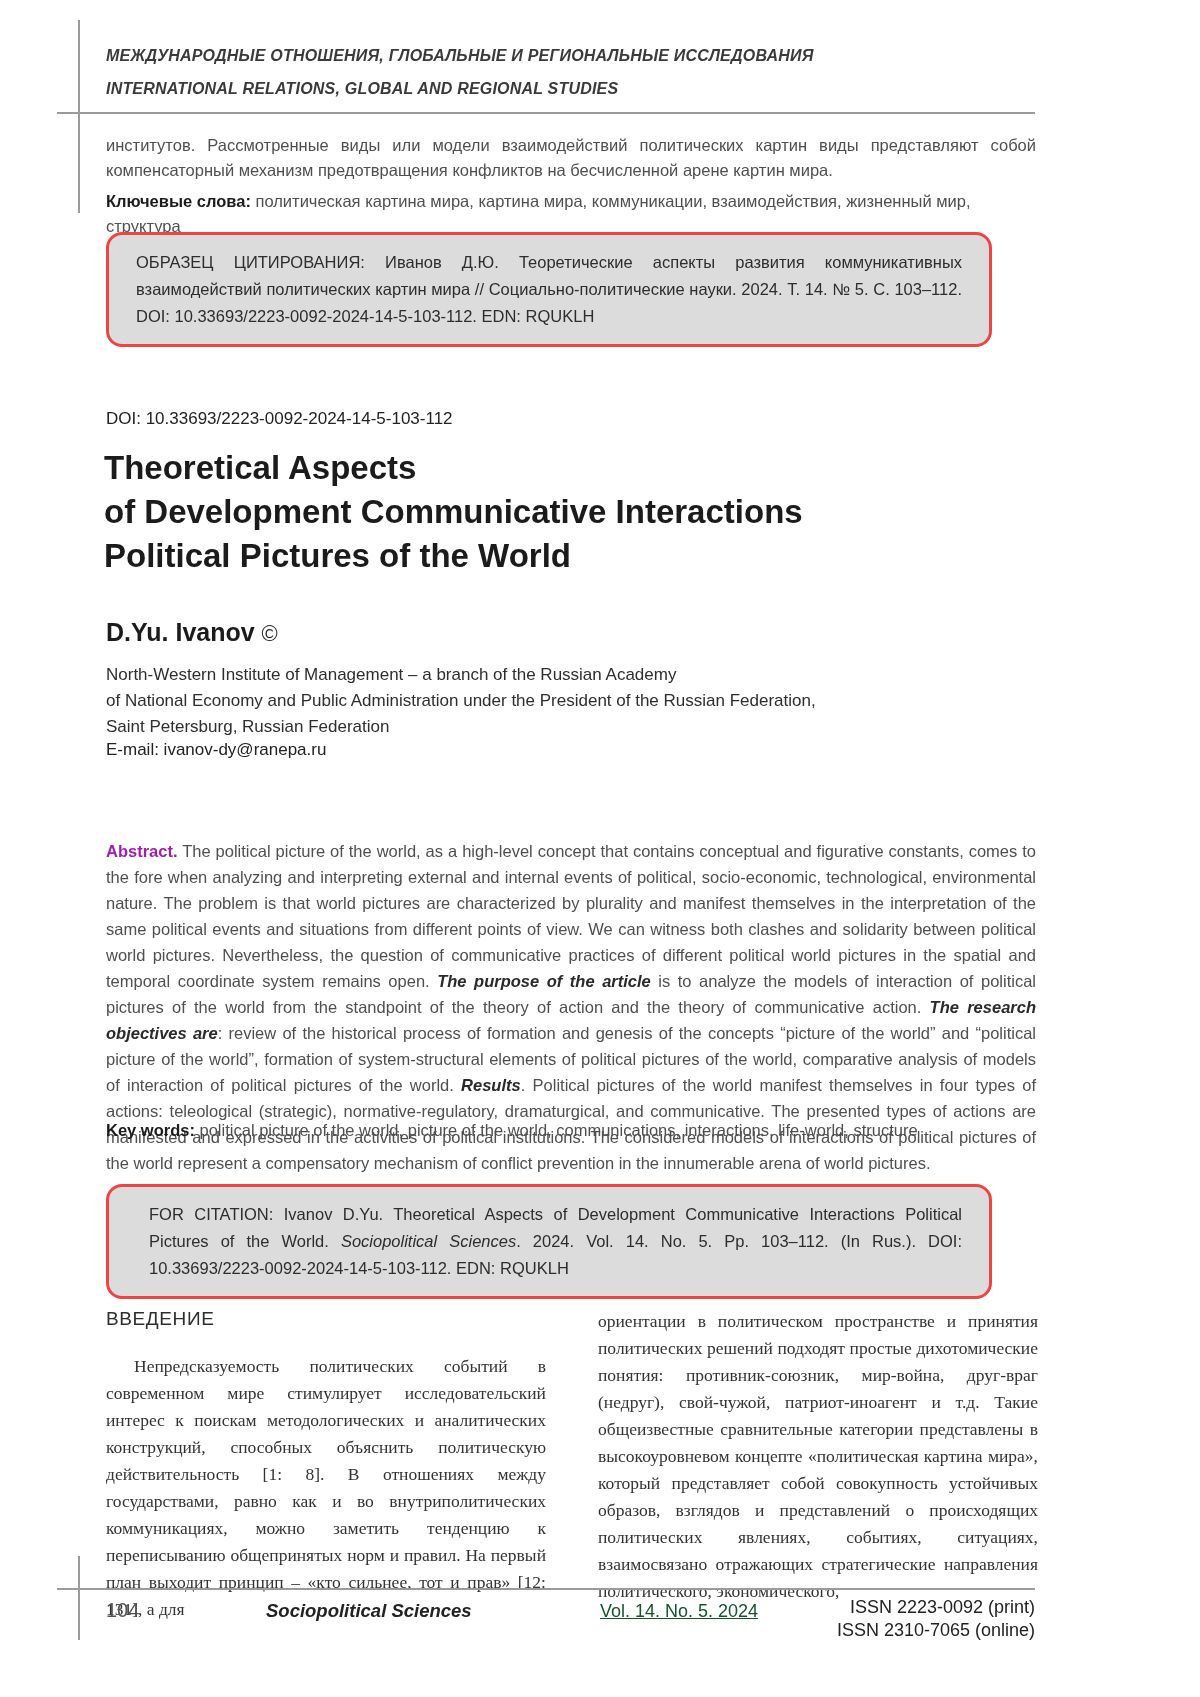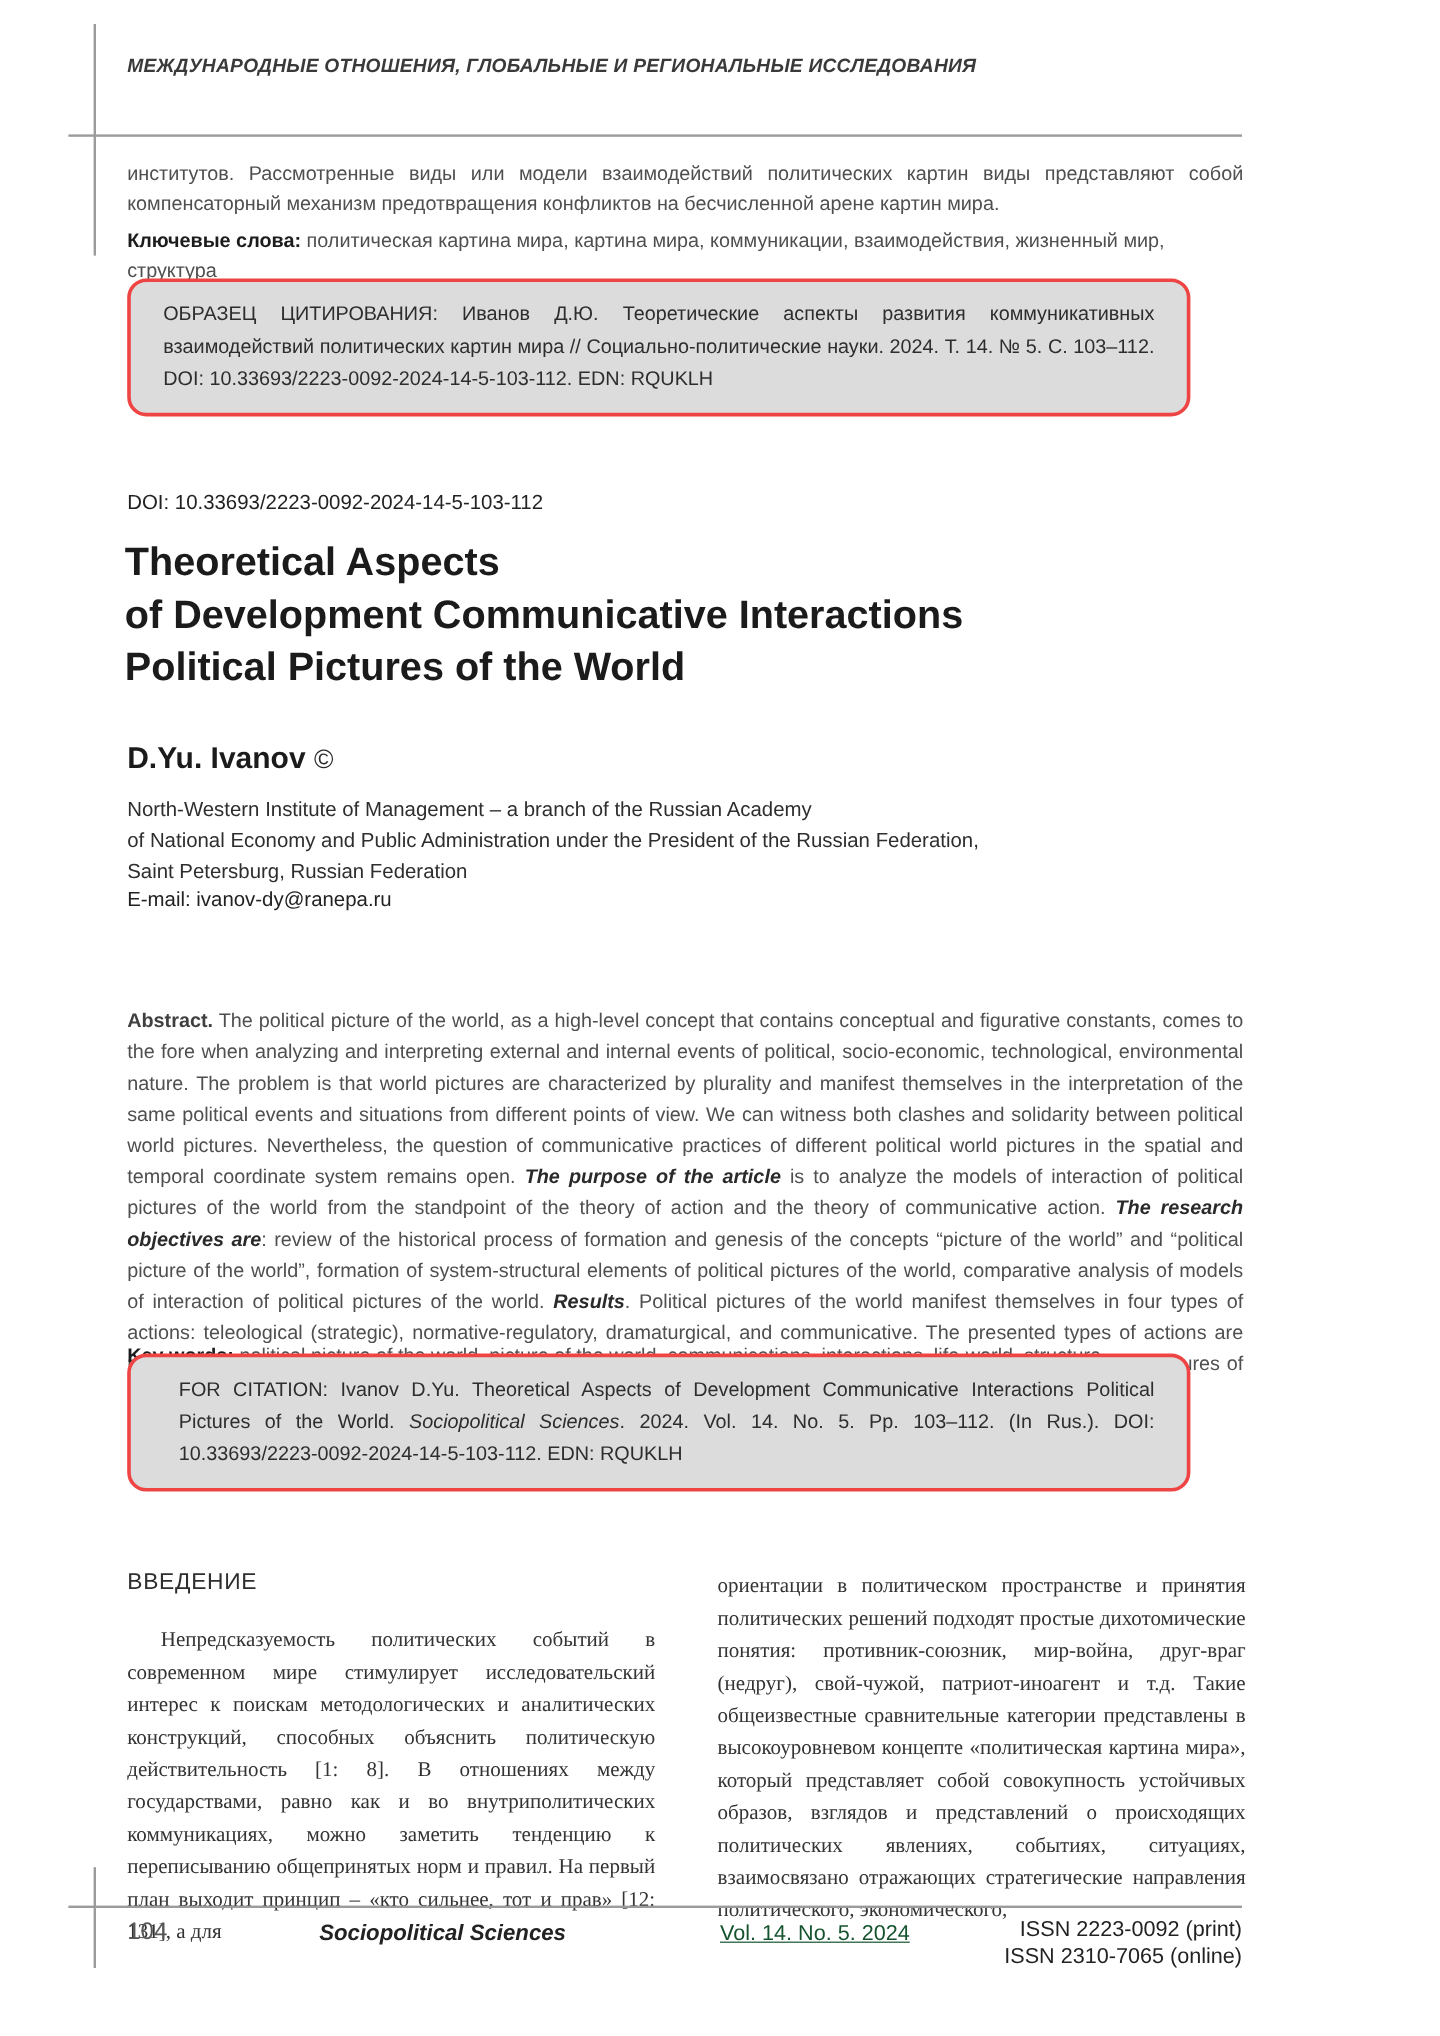--- a/index.html
+++ b/index.html
@@ -40,41 +40,41 @@
   
   .graybox {
     position: absolute; left: 106px; width: 886px;
     background: #dcdcdc; border: 3px solid #ef4444; border-radius: 16px;
     padding: 14px 27px;
   }
   .graybox p {
     font-size: 16.5px; line-height: 27px; color: #2d2d2d; text-align: justify;
   }
   .box1 { top: 232px; }
-  .box2 { top: 1128px; padding-left: 40px; }
+  .box2 { top: 1184px; padding-left: 40px; }
   .it { font-style: italic; }
 
   
   .doi { position: absolute; left: 106px; top: 397px; font-size: 17px; color: #222222; margin-top: 12px; }
   .title {
     position: absolute; left: 104px; top: 446px; width: 960px;
     font-size: 33px; line-height: 44px; font-weight: bold; color: #1b1b1b;
   }
   .title span { display: block; }
   .author { position: absolute; left: 106px; top: 618px; font-size: 25px; font-weight: bold; color: #1b1b1b; }
   .author .copy { font-weight: 400; font-size: 22px; color: #2b2b2b; }
   .affil { position: absolute; left: 106px; top: 662px; width: 930px; font-size: 17px; line-height: 26px; color: #2e2e2e; }
   .email { position: absolute; left: 106px; top: 740px; font-size: 17px; color: #222222; }
 
   
   .abstract {
     position: absolute; left: 106px; top: 838px; width: 930px;
     font-size: 16.5px; line-height: 26px; color: #4f4f4f; text-align: justify;
   }
-  .abstract .b { font-weight: bold; color: #404040; }
+  .abstract .b { font-weight: bold; color: #a21caf; }
   .abstract .bi { font-weight: bold; font-style: italic; color: #2a2a2a; }
 
   
   .columns {
     position: absolute; left: 106px; top: 1308px; width: 932px;
     display: grid; grid-template-columns: 1fr 1fr; column-gap: 52px;
   }
   .columns h2 {
     font-family: "Liberation Sans", sans-serif; font-size: 19px; font-weight: 400;
     color: #2e2e2e; letter-spacing: 0.6px; margin: 0 0 23px 0;
@@ -93,20 +93,21 @@
 </style>
 </head>
 <body>
 
 <div class="page">
 
   <div class="rule-v top"></div>
 
   <div class="cat-header">
     <div>МЕЖДУНАРОДНЫЕ ОТНОШЕНИЯ, ГЛОБАЛЬНЫЕ И РЕГИОНАЛЬНЫЕ ИССЛЕДОВАНИЯ</div>
+    <div>INTERNATIONAL RELATIONS, GLOBAL AND REGIONAL STUDIES</div>
   </div>
 
   <div class="rule-h top"></div>
 
   <p class="lead">институтов. Рассмотренные виды или модели взаимодействий политических картин виды представляют собой компенсаторный механизм предотвращения конфликтов на бесчисленной арене картин мира.</p>
 
   <p class="kw kw-ru"><span class="b">Ключевые слова:</span><span> политическая картина мира, картина мира, коммуникации, взаимодействия, жизненный мир, структура</span></p>
 
   <div class="graybox box1">
     <p>ОБРАЗЕЦ ЦИТИРОВАНИЯ: Иванов Д.Ю. Теоретические аспекты развития коммуникативных взаимодействий политических картин мира // Социально-политические науки. 2024. Т. 14. № 5. С. 103–112. DOI: 10.33693/2223-0092-2024-14-5-103-112. EDN: RQUKLH</p>

